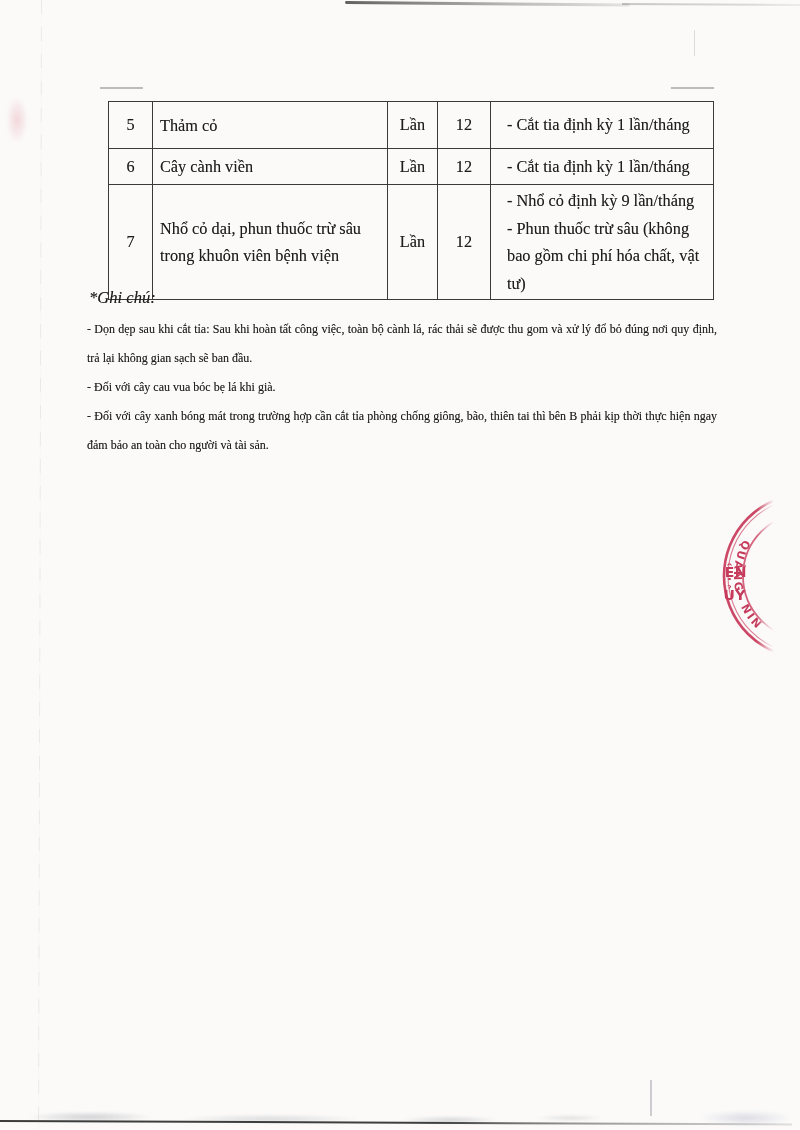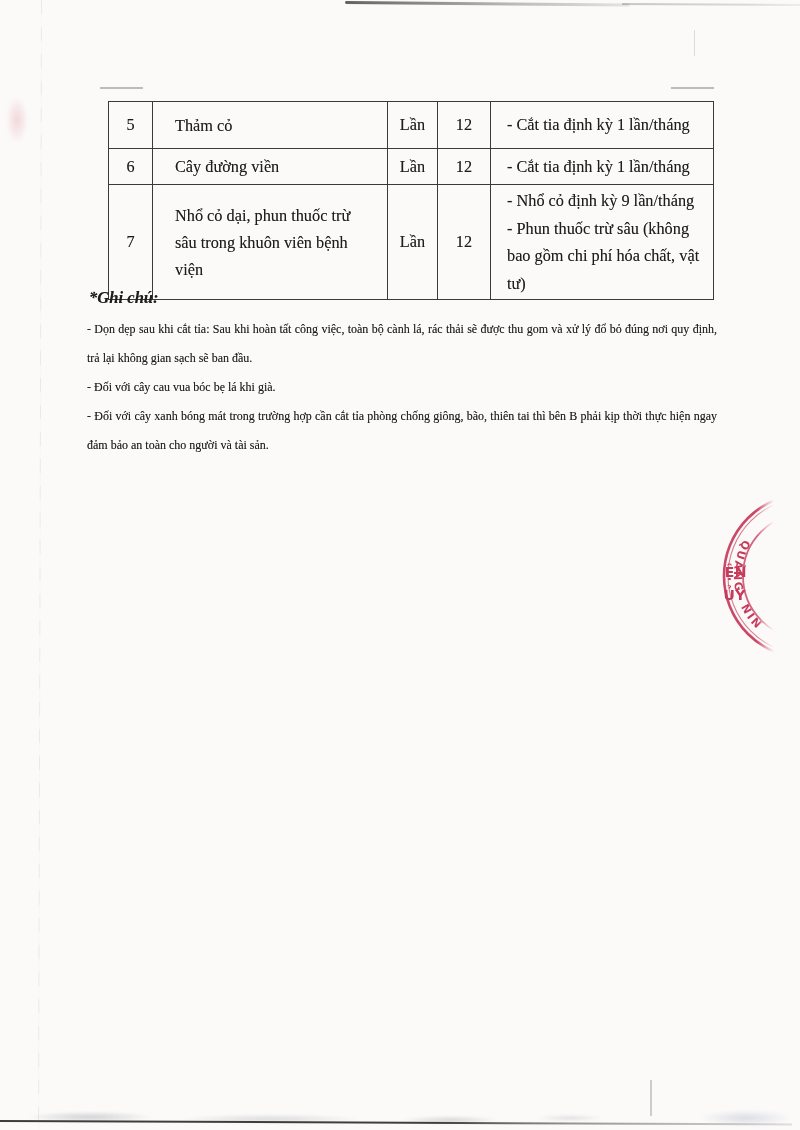--- a/index.html
+++ b/index.html
@@ -81,29 +81,29 @@
   }
   .svc-table td{
     border:1.5px solid #3a3a3a;
     vertical-align:middle;
     padding:2px 6px;
   }
   .row-5{height:47px;}
   .row-6{height:36px;}
   .row-7{height:85px;}
   td.c-no, td.c-unit, td.c-qty{text-align:center;}
-  td.c-item{padding-left:22px;padding-right:14px;line-height:27px;}
+  td.c-item{padding-left:7px;padding-right:14px;line-height:27px;}
   td.c-note{padding-left:16px;padding-right:5px;line-height:27.5px;}
 
   
   .notes-block{
     position:absolute;left:87px;top:288px;width:630px;
   }
   .notes-heading{
-    font-weight:bold;font-style:italic;font-size:16.6px;
+    font-weight:normal;font-style:italic;font-size:16.6px;
     margin:0 0 7px 2px;
   }
   .notes-block p{
     margin:0;font-size:12px;line-height:29px;
     text-align:justify;
   }
 
   
   .stamp-wrap{
     position:absolute;left:689px;top:476px;width:86px;height:204px;
@@ -145,21 +145,21 @@
     <tbody>
         <tr class="row-5">
       <td class="c-no">5</td>
       <td class="c-item">Thảm cỏ</td>
       <td class="c-unit">Lần</td>
       <td class="c-qty">12</td>
       <td class="c-note">- Cắt tia định kỳ 1 lần/tháng</td>
     </tr>
     <tr class="row-6">
       <td class="c-no">6</td>
-      <td class="c-item">Cây đường viền</td>
+      <td class="c-item">Cây cành viền</td>
       <td class="c-unit">Lần</td>
       <td class="c-qty">12</td>
       <td class="c-note">- Cắt tia định kỳ 1 lần/tháng</td>
     </tr>
     <tr class="row-7">
       <td class="c-no">7</td>
       <td class="c-item">Nhổ cỏ dại, phun thuốc trừ sâu trong khuôn viên bệnh viện</td>
       <td class="c-unit">Lần</td>
       <td class="c-qty">12</td>
       <td class="c-note">

